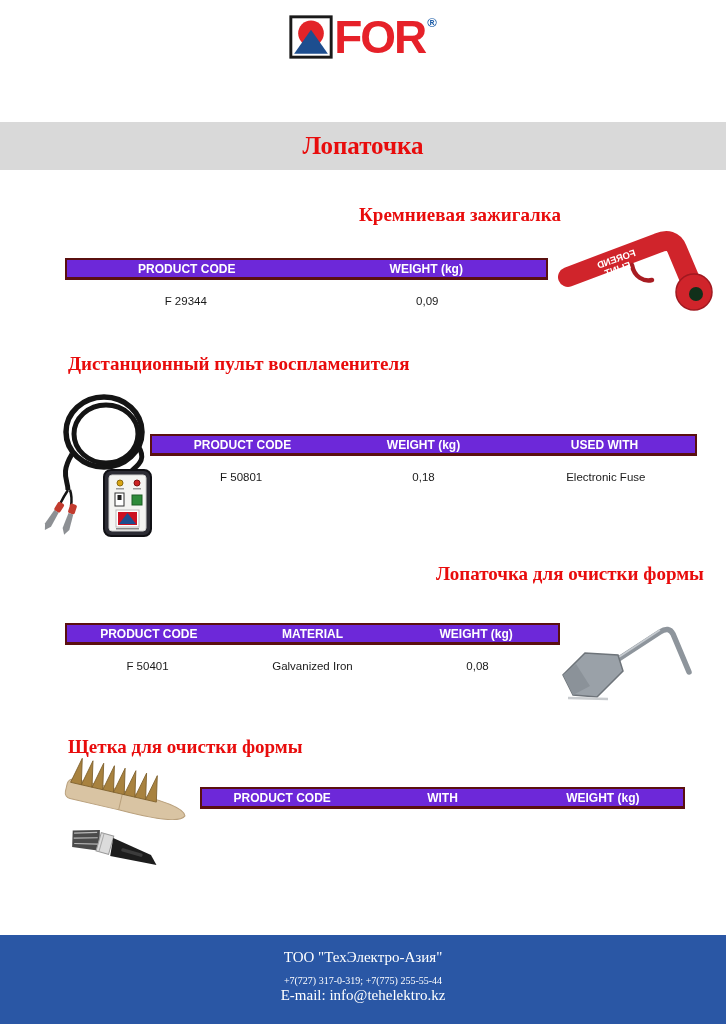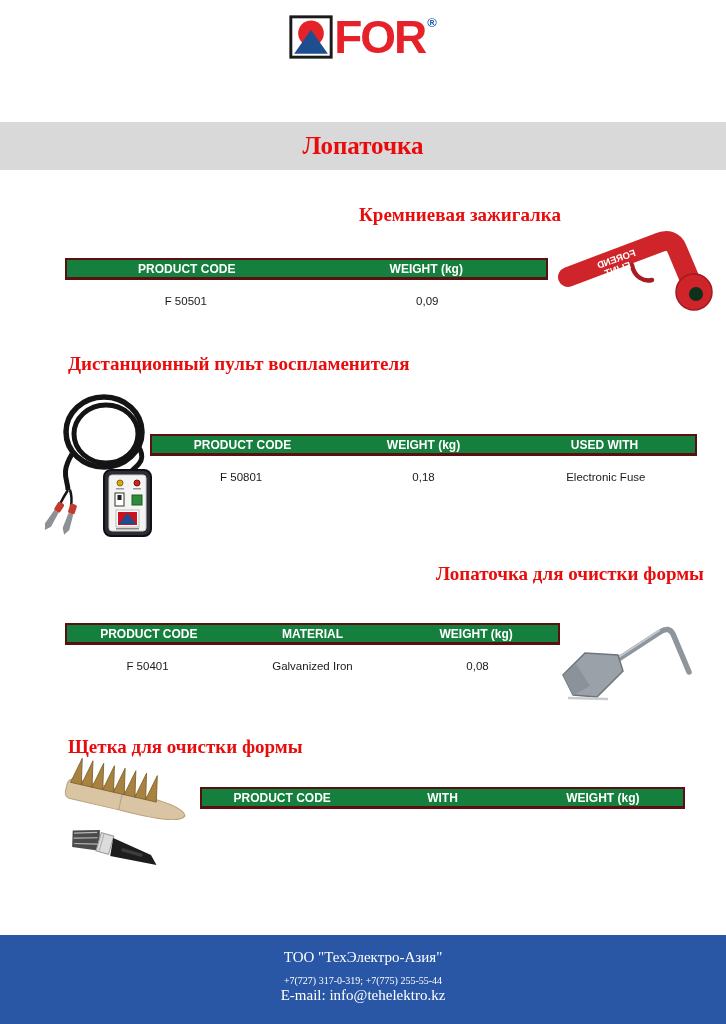--- a/index.html
+++ b/index.html
@@ -20,21 +20,21 @@
           display:flex;align-items:center;justify-content:center;}
   .banner-title{font-family:"Liberation Serif", serif;font-weight:bold;font-size:25px;color:#e80c0c;}
 
   
   .sec-title{position:absolute;font-family:"Liberation Serif", serif;font-weight:bold;
              font-size:19px;color:#e80c0c;white-space:nowrap;margin-top:8px;}
   .centered{text-align:center;}
 
   
   .ptable{position:absolute;font-size:12px;}
-  .ptable .thead{display:flex;background:#15803d;color:#ffffff;font-weight:bold;height:17px;
+  .ptable .thead{display:flex;background:#6d28d9;color:#ffffff;font-weight:bold;height:17px;
                  align-items:center;border:2px solid #5a1010;border-bottom-width:3px;}
   .ptable .cell{flex:1;text-align:center;white-space:nowrap;overflow:hidden;}
   .ptable .tbody{margin-top:13px;display:flex;flex-direction:column;gap:1px;color:#1a1a1a;
                  font-size:11.5px;}
   .ptable .trow{display:flex;height:15px;align-items:center;}
 
   
   .pimg{position:absolute;}
   .pimg svg{display:block;}
 
@@ -89,21 +89,21 @@
     </svg>
   </div>
 
   <div class="ptable" style="left:65px;top:258px;width:483px;">
     <div class="thead">
       <div class="cell">PRODUCT CODE</div>
       <div class="cell">WEIGHT (kg)</div>
     </div>
     <div class="tbody">
       <div class="trow">
-        <div class="cell">F 50501</div>
+        <div class="cell">F 29344</div>
         <div class="cell">0,09</div>
       </div>
     </div>
   </div>
 
   <div class="sec-title" style="top:345px;left:68px;">Дистанционный пульт воспламенителя</div>
 
   <div class="pimg" style="left:42px;top:382px;">
     <svg width="130" height="160" viewBox="0 0 130 160">
 

